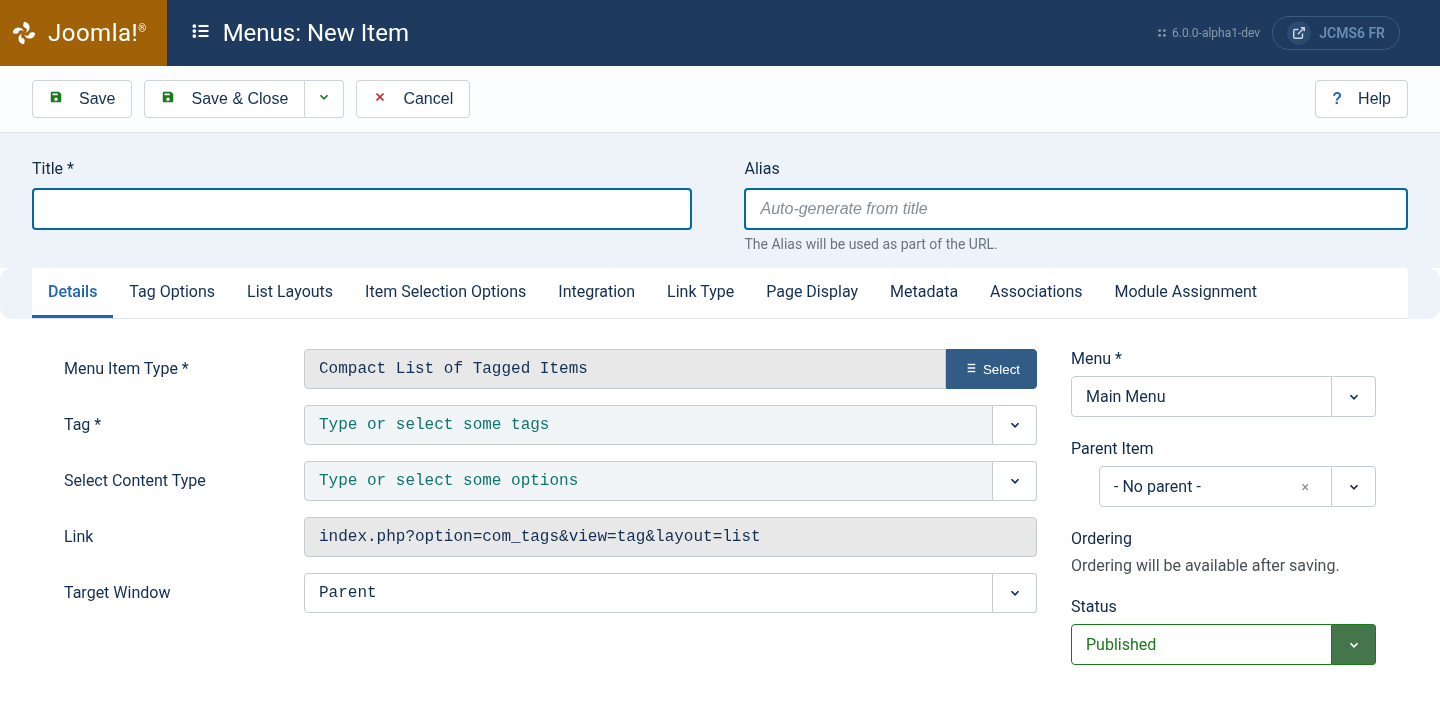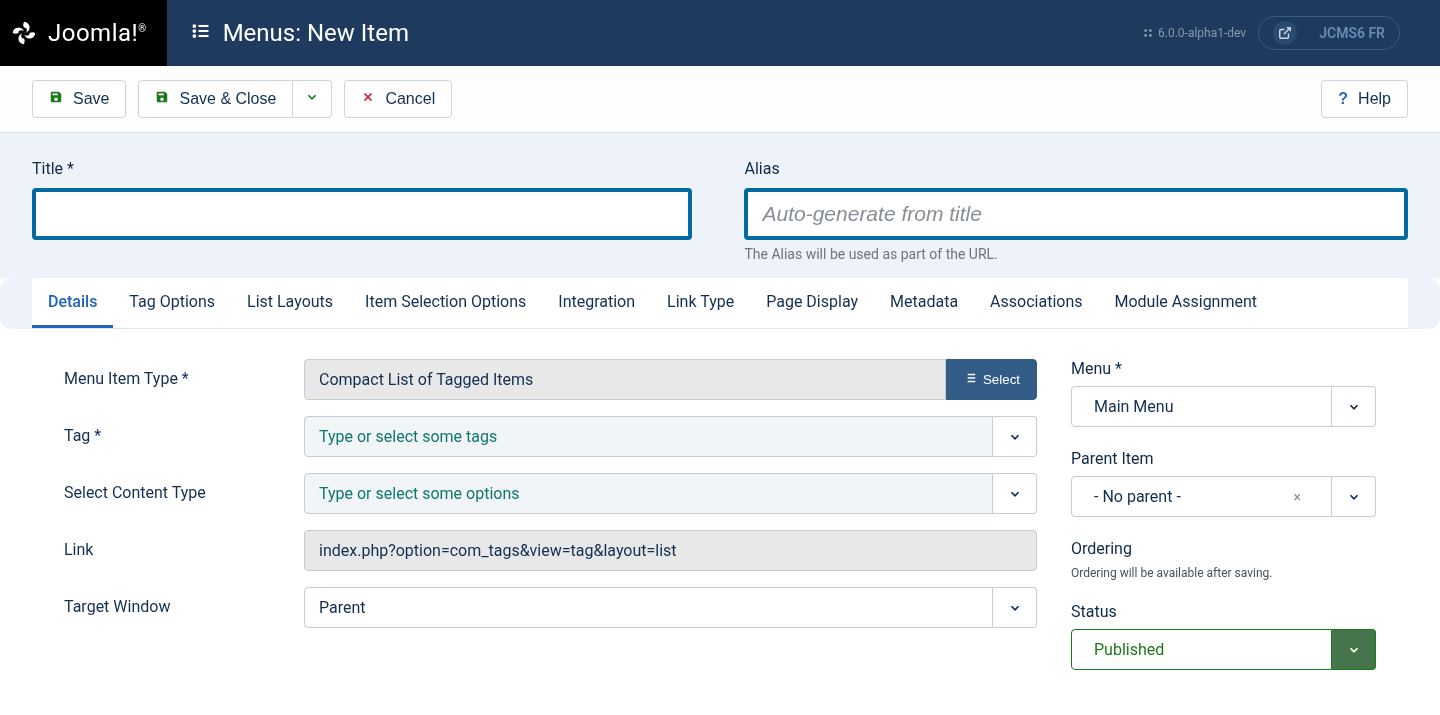--- a/index.html
+++ b/index.html
@@ -1,72 +1,72 @@
 <!DOCTYPE html>
 <html><head>
 <meta charset="utf-8">
 <style>
 * { margin: 0; padding: 0; box-sizing: border-box; }
 body { font-family: -apple-system, BlinkMacSystemFont, "Segoe UI", Roboto, sans-serif; font-size: 16px; color: #132f53; background: #fff; }
 .header { display: flex; align-items: center; background: #132f53; height: 66px; }
-.logo-area { display: flex; align-items: center; padding: 0 20px 0 10px; height: 100%; background: #000000; }
+.logo-area { display: flex; align-items: center; padding: 0 20px 0 10px; height: 100%; background: #a16207; }
 .logo-area svg { width: 28px; height: 28px; }
 .logo-text { color: #fff; font-size: 24px; font-weight: 400; margin-left: 10px; letter-spacing: 0.5px; }
 .logo-text sup { font-size: 10px; }
 .title-area { display: flex; align-items: center; background: #1e3a5f; height: 100%; padding: 0 24px; flex: 1; }
 .title-area .list-icon { color: #fff; margin-right: 12px; }
 .page-title { color: #fff; font-size: 24px; font-weight: 400; }
 .header-right { display: flex; align-items: center; padding-right: 16px; gap: 12px; }
 .version-pill { color: #8899aa; font-size: 12px; display: flex; align-items: center; gap: 4px; text-align: right; }
-.site-pill { display: flex; align-items: center; background: #1e3a5f; border: 1px solid #3a5a7f; border-radius: 18px; padding: 4px 14px; gap: 22px; color: #6a8db3; }
+.site-pill { display: flex; align-items: center; background: #1e3a5f; border: 1px solid #3a5a7f; border-radius: 18px; padding: 4px 14px; gap: 8px; color: #6a8db3; }
 .site-pill .ext-icon-wrap { background: #2b4a70; border-radius: 50%; width: 24px; height: 24px; display: flex; align-items: center; justify-content: center; }
 .site-pill-text { font-size: 14px; font-weight: 600; }
 .toolbar { display: flex; align-items: center; padding: 14px 32px; border-bottom: 1px solid #dee2e6; background: #fbfdfe; }
-.btn { display: inline-flex; align-items: center; gap: 10px; padding: 9px 16px; border: 1px solid #ced4da; background: #fff; border-radius: 4px; font-size: 16px; color: #132f53; cursor: pointer; }
+.btn { display: inline-flex; align-items: center; gap: 16px; padding: 9px 16px; border: 1px solid #ced4da; background: #fff; border-radius: 4px; font-size: 16px; color: #132f53; cursor: pointer; }
 .btn-icon-green { color: #1a7a1a; }
 .btn-icon-red { color: #c52827; }
 .btn-icon-blue { color: #2a69b8; }
 .btn-group { display: inline-flex; }
 .btn-group .btn:first-child { border-top-right-radius: 0; border-bottom-right-radius: 0; }
 .btn-group .btn:last-child { border-top-left-radius: 0; border-bottom-left-radius: 0; border-left: 0; padding: 9px 12px; }
 .toolbar-right { margin-left: auto; }
 .gap-sm { margin-right: 12px; }
 .form-header { padding: 26px 32px 16px; background: #edf3f9; display: flex; gap: 52px; }
 .form-header .col { flex: 1; }
 .form-header .col:first-child { flex: 0 0 48%; }
 .label { display: block; font-size: 16px; color: #0f2a4a; margin-bottom: 10px; font-weight: 400; }
-.input { width: 100%; padding: 10px 14px; border: 4px solid #0369a1; border-radius: 4px; font-size: 21px; background: #fff; }
+.input { width: 100%; padding: 10px 14px; border: 2px solid #0369a1; border-radius: 4px; font-size: 16px; background: #fff; }
 .input::placeholder { color: #868e96; font-style: italic; }
 .help-text { font-size: 14px; color: #6c757d; margin-top: 6px; }
 .tabs-wrap { padding: 0 32px; background: #edf3f9; border-radius: 12px; }
 .tabs { display: flex; background: #fff; border-bottom: 1px solid #e0e4e9; border-radius: 4px 4px 0 0; }
 .tab { padding: 14px 16px; font-size: 16px; color: #132f53; cursor: pointer; border-bottom: 3px solid transparent; }
 .tab.active { color: #1e64b4; border-bottom-color: #1e64b4; font-weight: 500; }
 .content { padding: 30px 32px; background: #fff; margin: 0 32px; display: flex; gap: 34px; }
 .main-col { flex: 1; }
 .side-col { width: 305px; }
 .form-row { display: flex; align-items: flex-start; margin-bottom: 16px; }
 .form-row .row-label { width: 240px; flex-shrink: 0; padding-top: 10px; font-size: 16px; color: #132f53; }
 .form-row .row-control { flex: 1; }
 .select-wrap { position: relative; display: flex; }
-.select-input { flex: 1; padding: 10px 14px; border: 1px solid #c6ccd3; border-radius: 4px 0 0 4px; background: #fff; font-size: 16px; color: #132f53; }
+.select-input { flex: 1; padding: 10px 14px; border: 1px solid #c6ccd3; border-radius: 4px 0 0 4px; background: #fff; font-size: 16px; color: #132f53; font-family: Liberation Mono, monospace; }
 .select-input.readonly { background: #e8e8e8; border-radius: 4px 0 0 4px; }
 .select-input.full-readonly { background: #e8e8e8; border-radius: 4px; }
 .select-input.placeholder { color: #0f766e; background: #f2f5f8; }
 .select-caret { width: 44px; border: 1px solid #c6ccd3; border-left: 0; border-radius: 0 4px 4px 0; background: #fff; display: flex; align-items: center; justify-content: center; cursor: pointer; }
 .select-caret.pub { background: #45754a; color: #fff; }
 .select-btn { padding: 10px 16px; background: #325c86; color: #fff; border: 1px solid #325c86; border-radius: 0 4px 4px 0; display: flex; align-items: center; gap: 6px; cursor: pointer; }
 .side-group { margin-bottom: 22px; }
 .side-group .label { margin-bottom: 8px; }
 .side-select { display: flex; }
-.side-select-input { flex: 1; padding: 10px 22px; border: 1px solid #c6ccd3; border-radius: 4px 0 0 4px; background: #fff; font-size: 16px; color: #132f53; }
+.side-select-input { flex: 1; padding: 10px 14px; border: 1px solid #c6ccd3; border-radius: 4px 0 0 4px; background: #fff; font-size: 16px; color: #132f53; }
 .side-select-input.pub { color: #1a7a1a; border-color: #1a7a1a; }
 .side-select .select-caret.pub { border-color: #1a7a1a; }
 .clear-x { font-size: 14px; color: #868e96; padding: 0 8px; cursor: pointer; }
-.ordering-text { font-size: 12px; color: #495057; margin-top: 4px; }
+.ordering-text { font-size: 16px; color: #495057; margin-top: 4px; }
 .chevron-svg { width: 14px; height: 14px; }
 </style>
 </head>
 <body>
 
 <div class="header">
   <div class="logo-area">
     <svg viewBox="0 0 100 100">
         <g fill="#fff">
           <path d="M50 10 a20 20 0 0 1 0 40 a10 10 0 0 0 0-20 a20 20 0 0 1 0-20z"></path>
@@ -253,21 +253,21 @@
         <div class="select-caret">
             <svg class="chevron-svg" viewBox="0 0 24 24" fill="none" stroke="#132f53" stroke-width="3">
               <polyline points="6 9 12 15 18 9"></polyline>
             </svg>
           </div>
       </div>
     </div>
     <div class="side-group">
       <label class="label">Parent Item</label>
       <div class="side-select">
-        <div class="side-select-input" style="display:flex;align-items:center;">
+        <div class="side-select-input" style="display:flex;align-items:center;margin-left:28px;">
           <span style="flex:1;">- No parent -</span>
           <span class="clear-x">×</span>
         </div>
         <div class="select-caret">
             <svg class="chevron-svg" viewBox="0 0 24 24" fill="none" stroke="#132f53" stroke-width="3">
               <polyline points="6 9 12 15 18 9"></polyline>
             </svg>
           </div>
       </div>
     </div>

